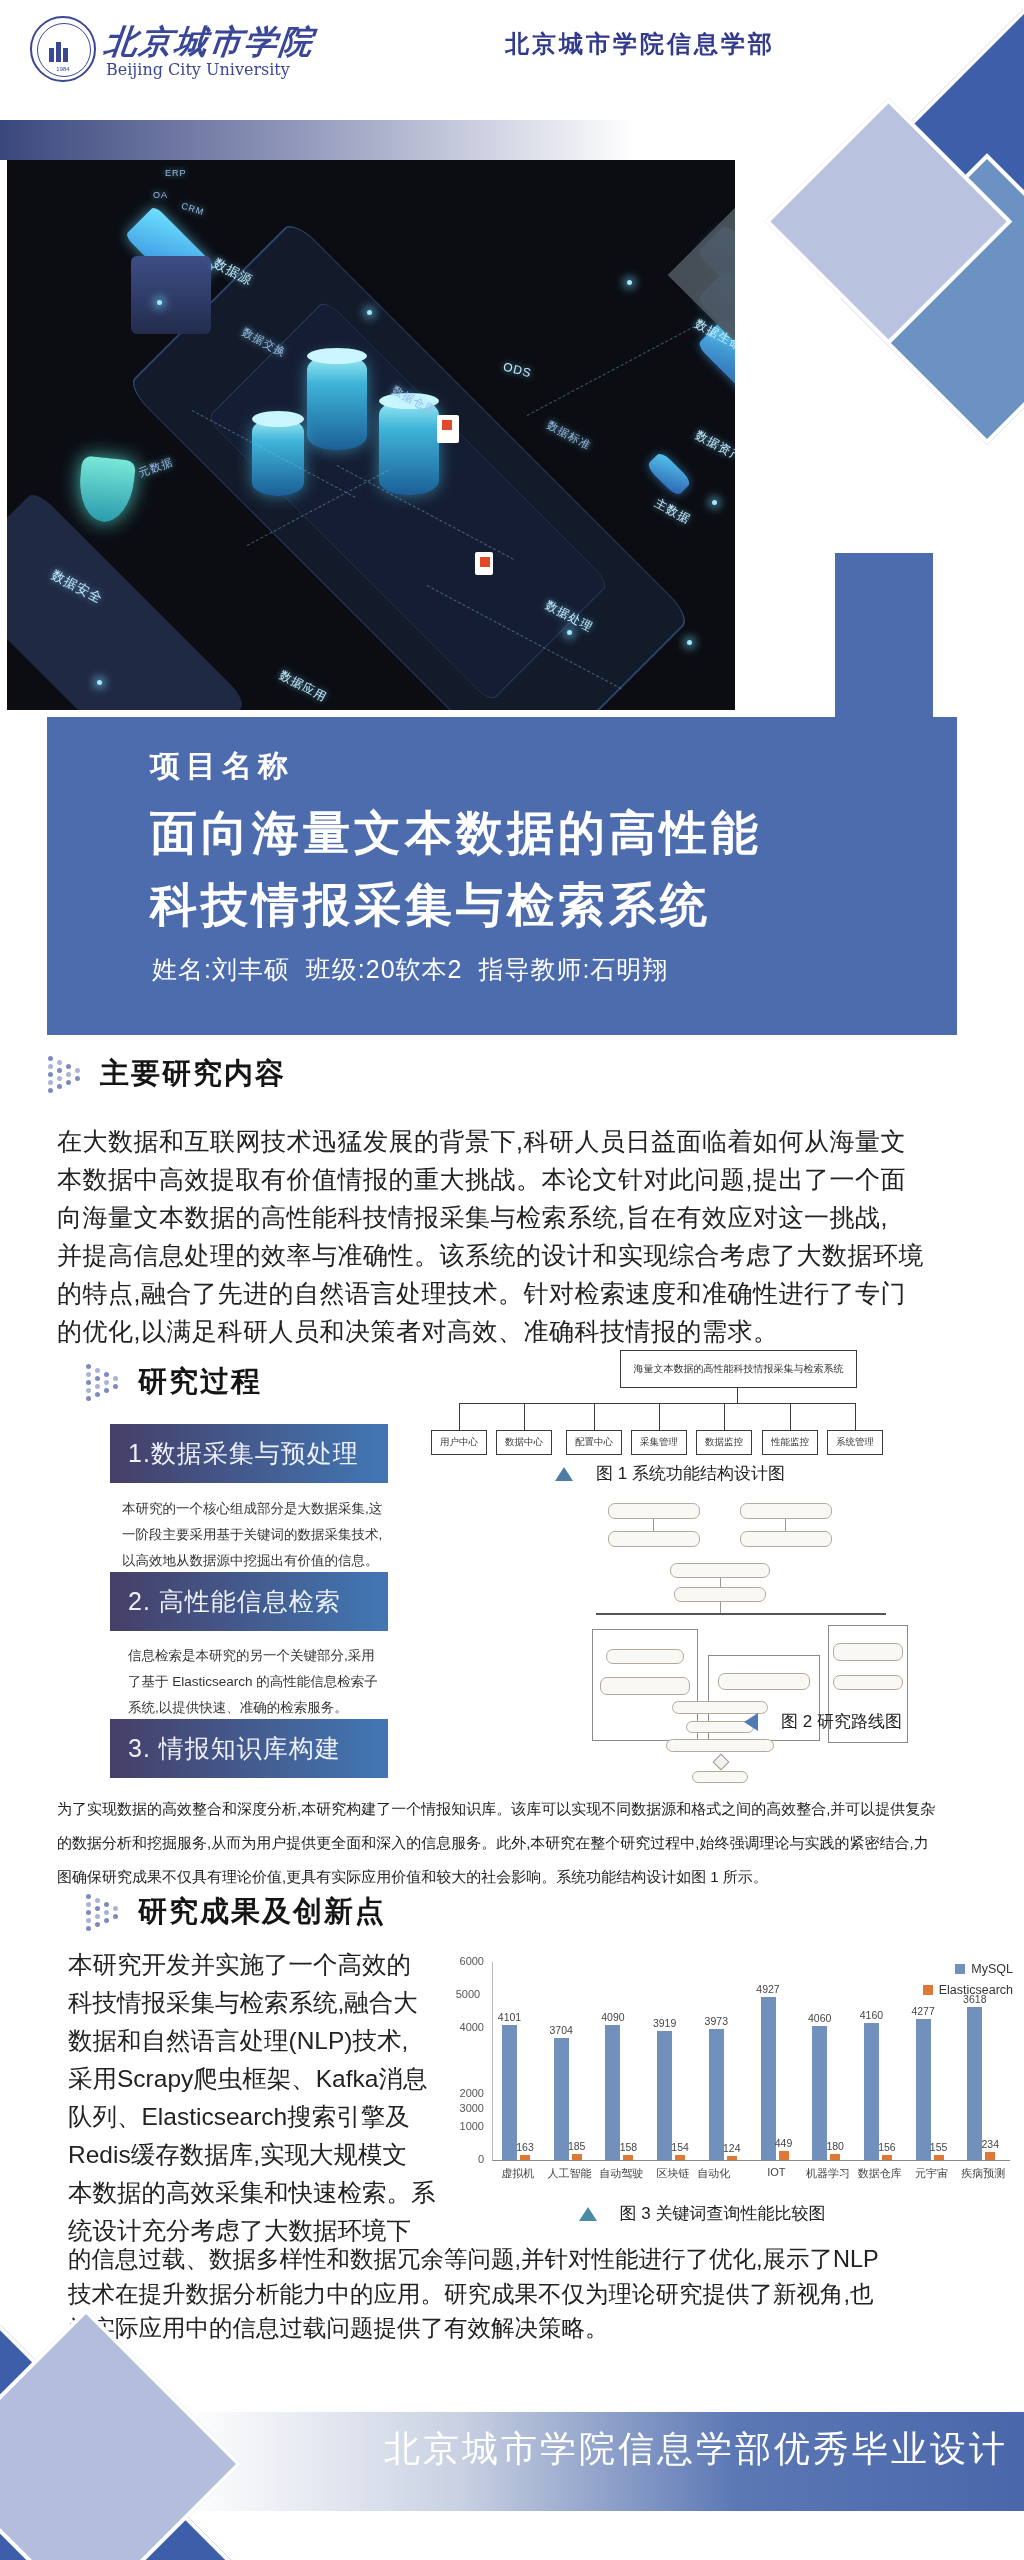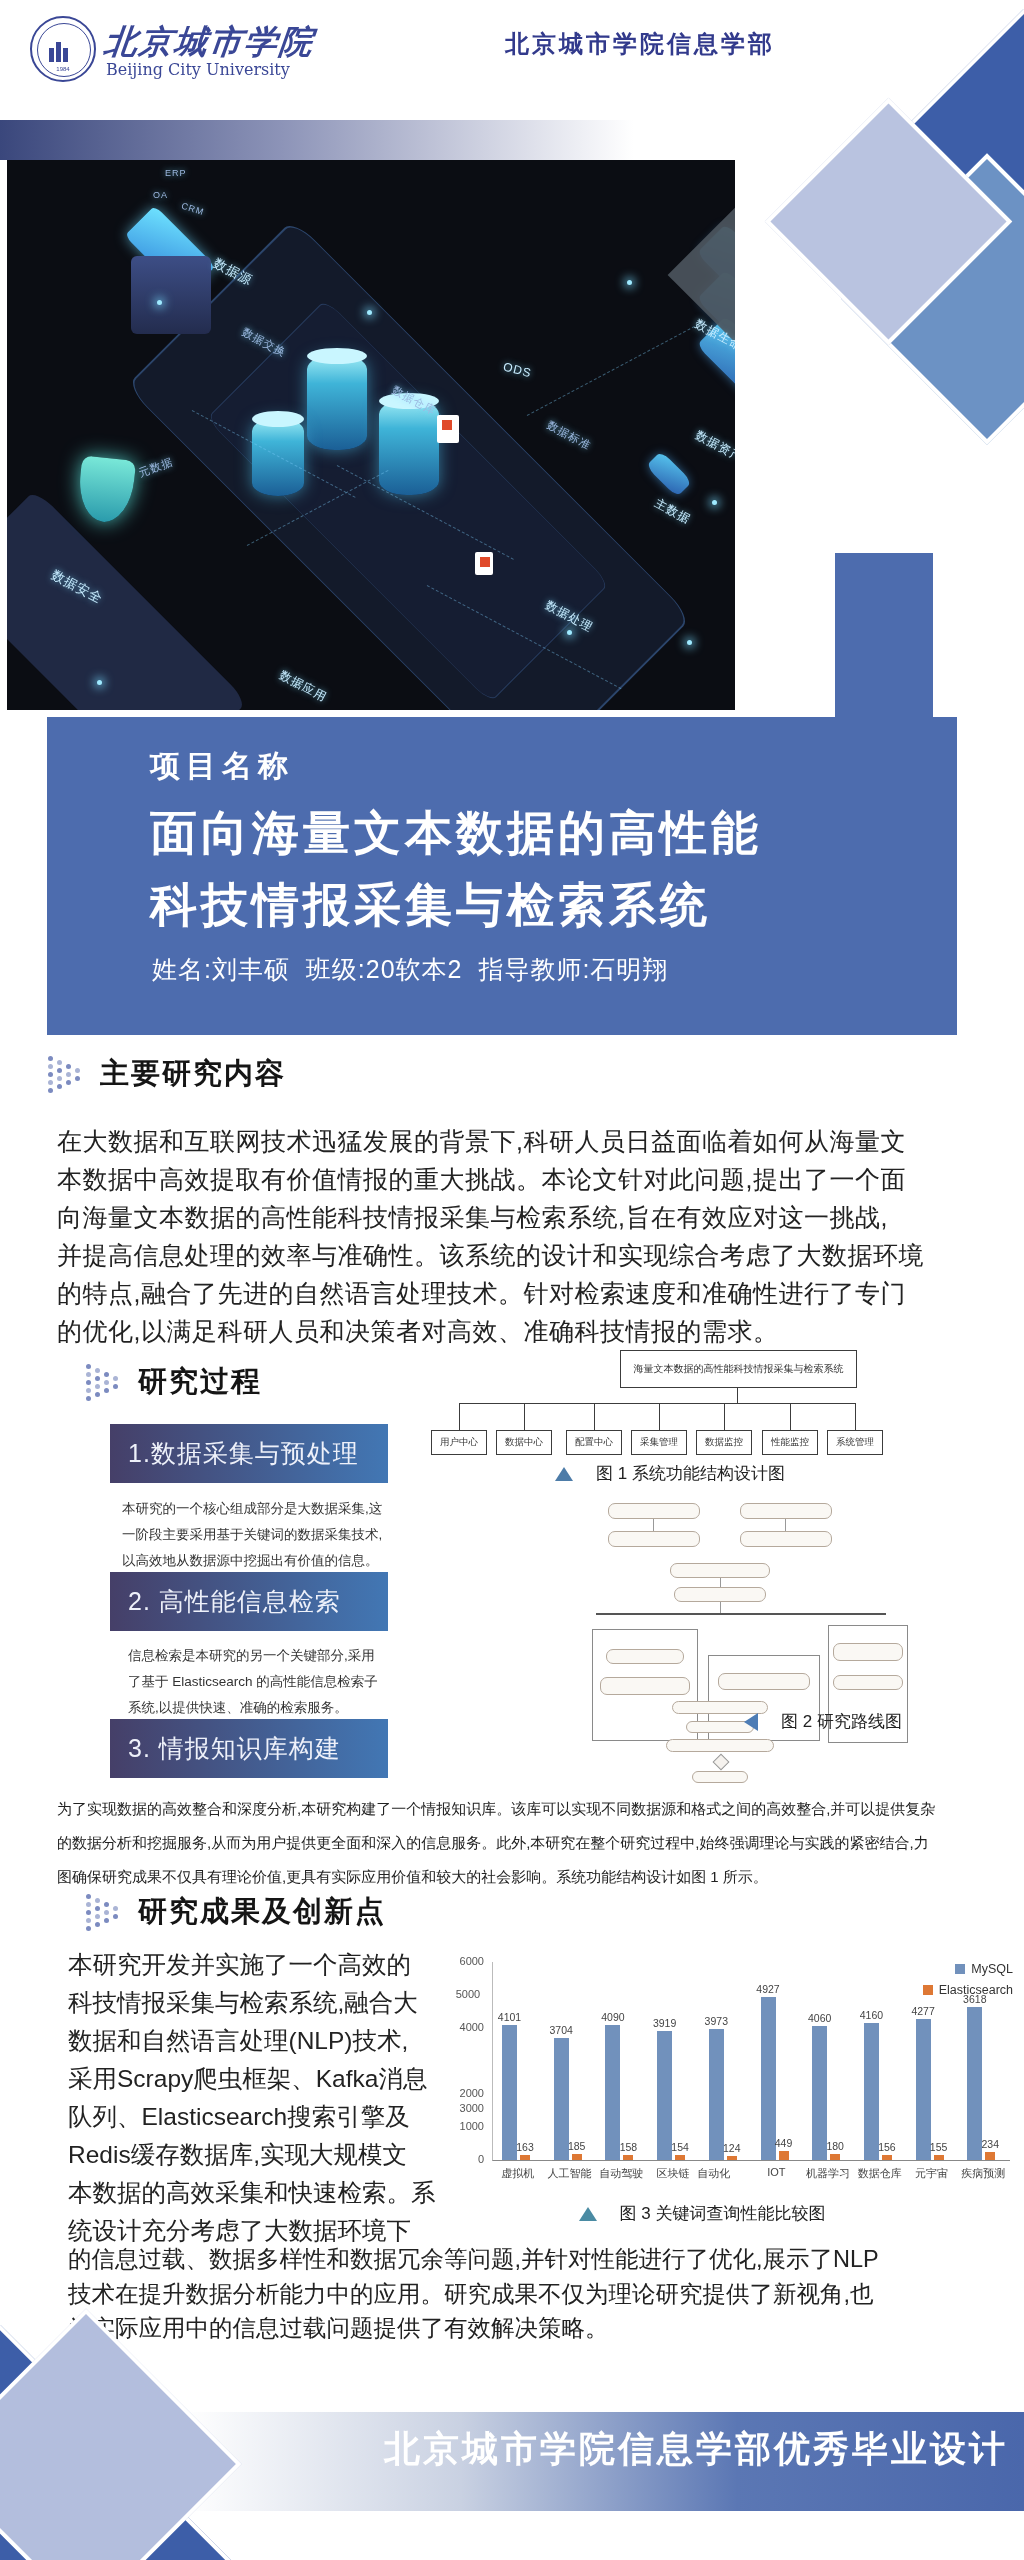--- a/index.html
+++ b/index.html
@@ -92,21 +92,21 @@
   .blab{position:absolute;font-size:10.5px;color:#444;text-align:center;width:40px}
   .ytick{position:absolute;left:0;width:32px;text-align:right;font-size:11px;color:#555}
   .xcat{position:absolute;top:214px;font-size:11px;color:#444;text-align:center}
   #chart-legend{position:absolute;right:4px;top:10px}
   .lrow{display:flex;align-items:center;gap:6px;font-size:12.5px;color:#333;margin-bottom:7px;justify-content:flex-end}
   .lsw{width:10px;height:10px;display:inline-block}
   
   #footer-band{left:0;top:2412px;width:1024px;height:99px;z-index:1;
     background:linear-gradient(90deg,#ffffff 0%,#ffffff 18%,#c9d1e2 45%,#5b77b4 72%,#4a67ab 100%);
     box-sizing:border-box;text-align:right;padding:13px 16px 0 0}
-  #footer-band span{font-size:36px;font-weight:bold;color:#fff;letter-spacing:3px}
+  #footer-band span{font-size:36px;font-weight:normal;color:#fff;letter-spacing:3px}
 </style>
 </head>
 <body>
 
 <div id="page">
 
   <div id="logo" class="abs">
     <div class="inner"></div>
     <div class="b1"></div>
       <div class="b2"></div>

